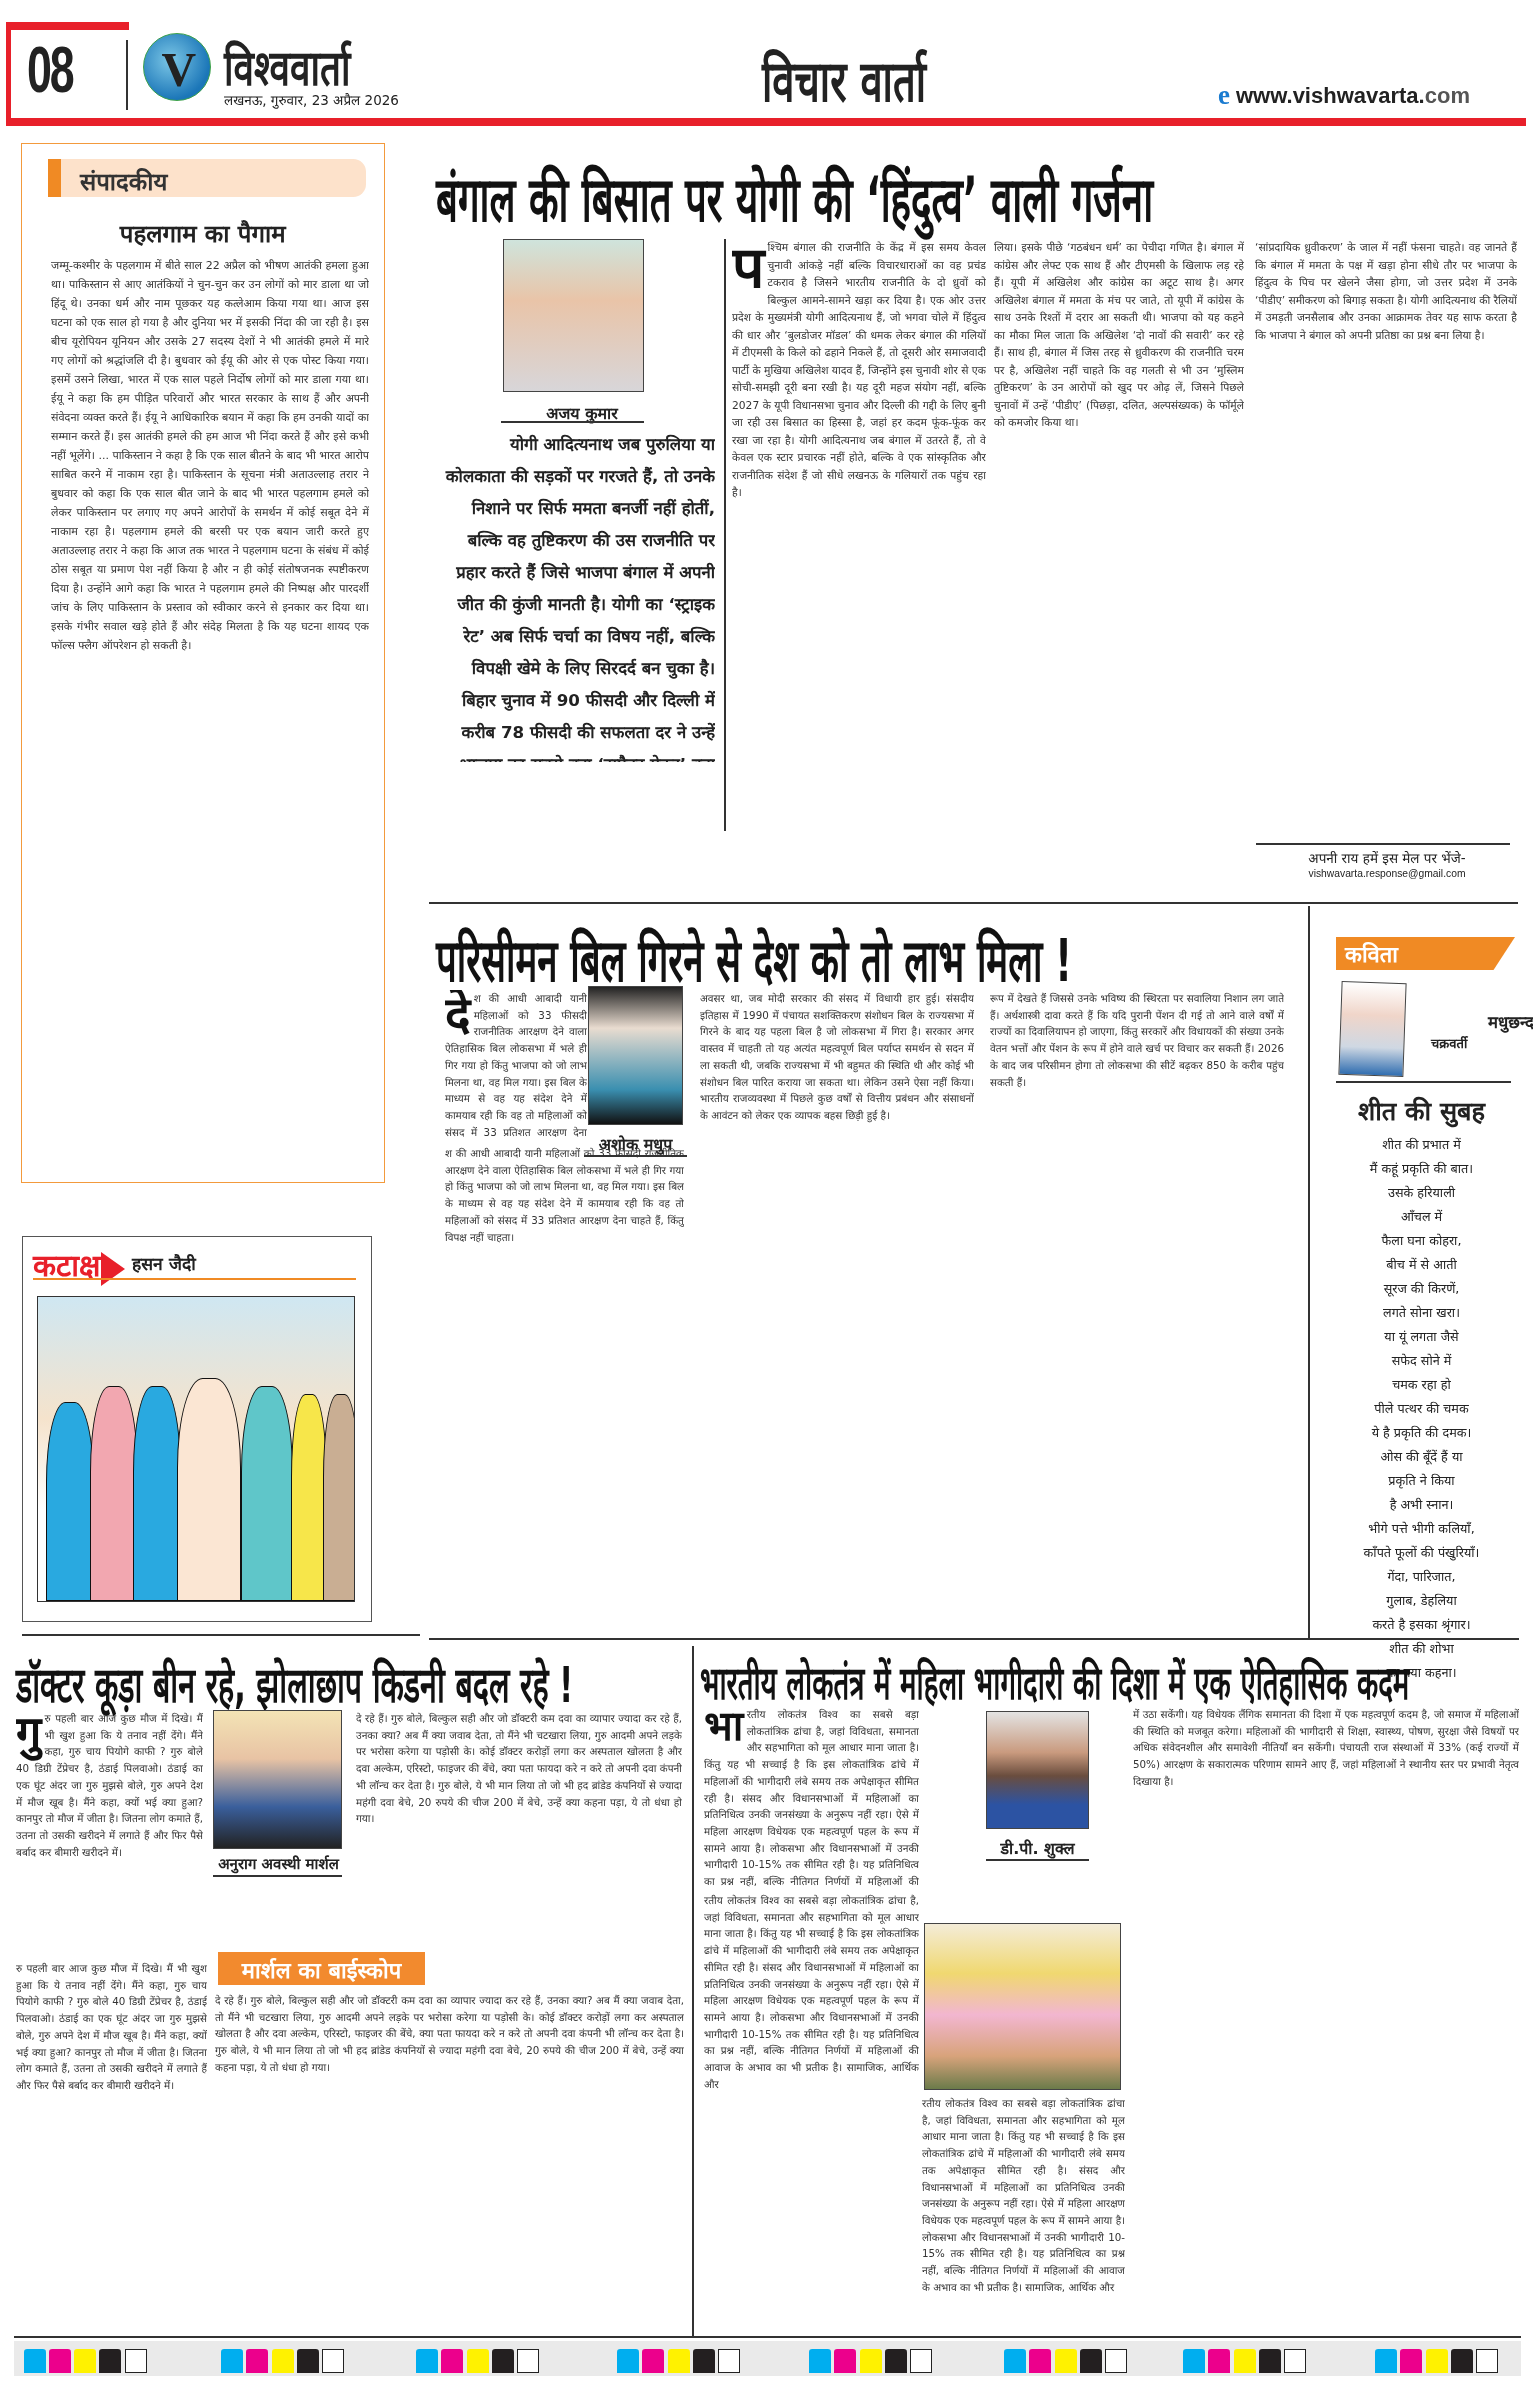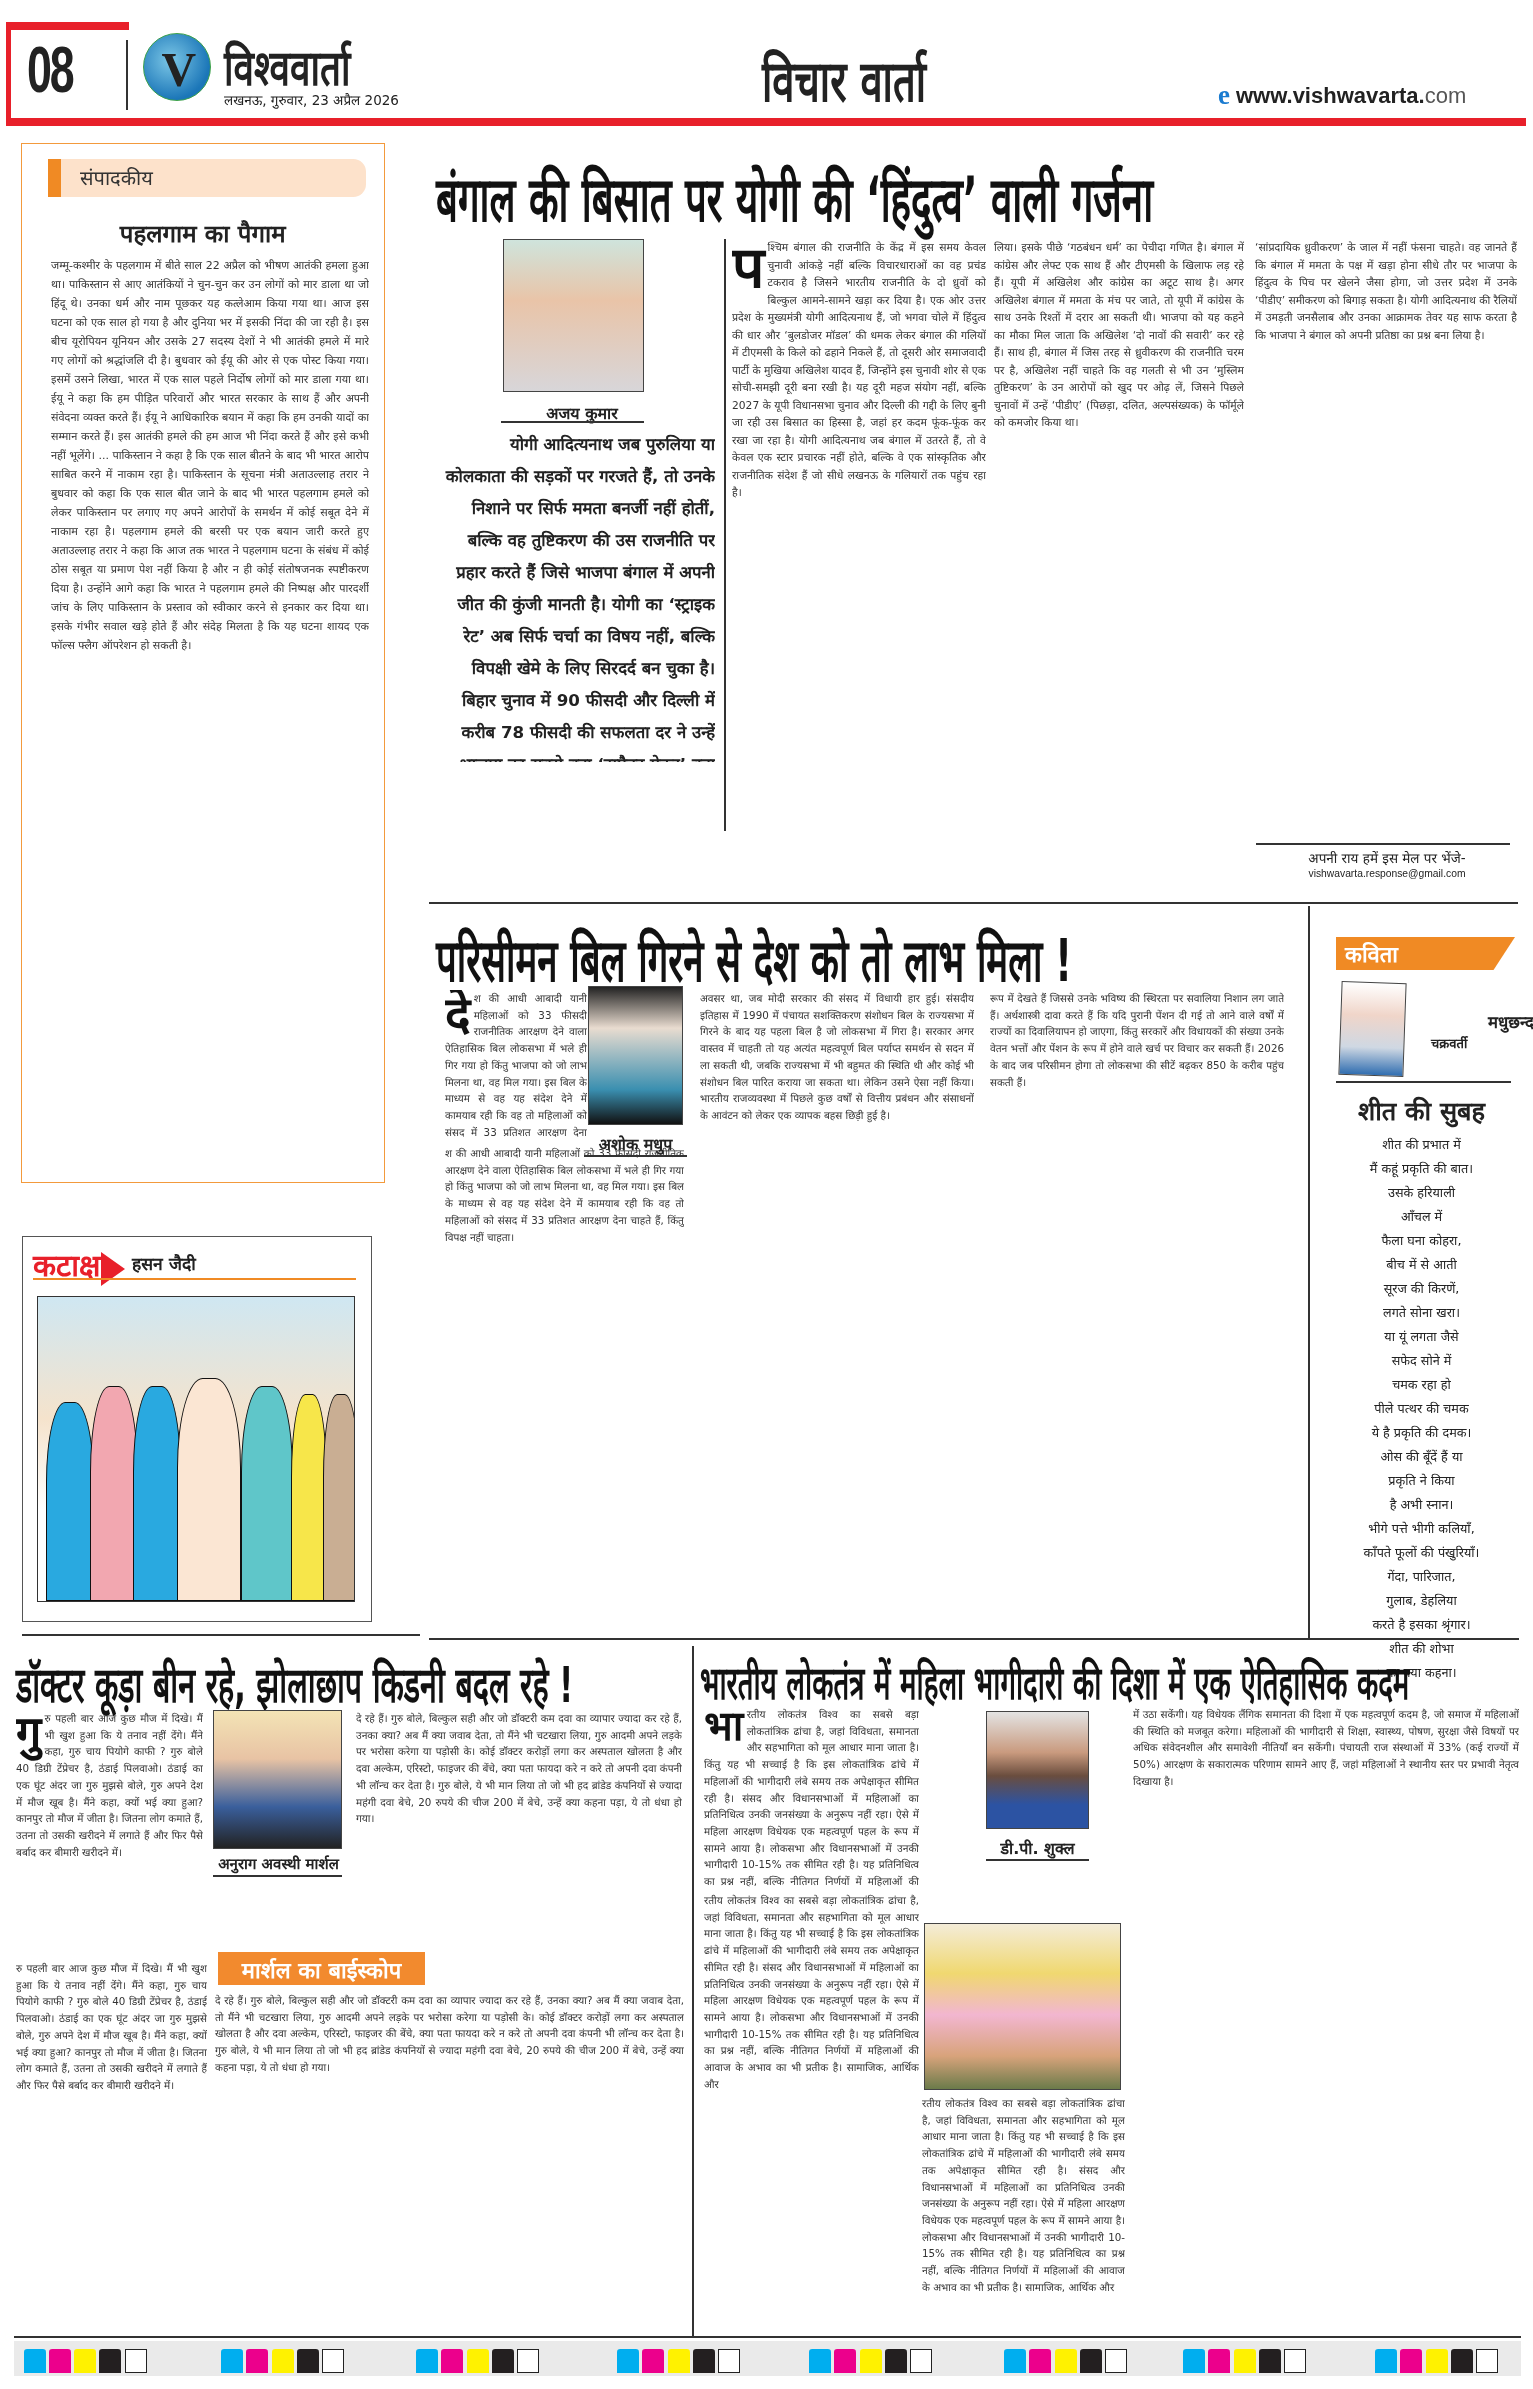--- a/index.html
+++ b/index.html
@@ -9,27 +9,27 @@
 .mh-bottom{left:6.4px;top:118px;width:1520px;height:8px;background:#e8202a}
 .mh-left{left:6.4px;top:22px;width:4.8px;height:103px;background:#e8202a}
 .page-no{left:27px;top:33px;font-size:64px;font-family:"Liberation Sans",sans-serif;font-weight:bold;color:#222;letter-spacing:-3.2px;transform:scaleX(.7);transform-origin:left}
 .mh-div{left:126px;top:40px;width:1.6px;height:70px;background:#333}
 .logo{left:143px;top:33px;width:68px;height:68px;border-radius:50%;background:radial-gradient(circle at 40% 40%,#7cc7e6,#1b76b8 70%);border:1.6px solid #3ba14a}
 .logo span{position:absolute;left:17.5px;top:8px;font-size:48px;font-weight:bold;color:#222;font-family:"Liberation Serif",serif}
 .brand{left:224px;top:33px;font-size:49px;font-weight:bold;color:#222;font-family:"DejaVu Sans",sans-serif;transform:scaleX(.75);transform-origin:left}
 .dateline{left:224px;top:91px;font-size:13.5px;color:#222}
 .section-title{left:762px;top:40px;font-size:57px;font-weight:bold;color:#222;transform:scaleX(.7);transform-origin:left}
 .site{left:1236px;top:83px;font-size:22px;font-weight:bold;color:#222;font-family:"Liberation Sans",sans-serif}
-.site .com{color:#555;font-weight:normal}
+.site .com{color:#555;font-weight:bold}
 .ie-icon{left:1218px;top:80px;width:20.7px;height:29px;color:#1a7bd0;font-size:27px;font-weight:bold;font-family:"Liberation Serif",serif}
 .col-text{font-size:10.7px;line-height:17.5px;color:#333;text-align:justify}
 .editorial{left:20.7px;top:143px;width:364px;height:1040px;border:1.6px solid #f39a3c;border-right-width:1.6px;background:#fff}
 .ed-tab{left:48px;top:159px;width:318px;height:38px;background:#fde2cb;border-radius:0 12.7px 12.7px 0}
 .ed-tab-bar{left:48px;top:159px;width:12.7px;height:38px;background:#f08a24}
-.ed-tab-label{left:80px;top:164px;font-size:20px;font-weight:normal;color:#333}
+.ed-tab-label{left:80px;top:164px;font-size:24px;font-weight:bold;color:#333}
 .ed-title{left:20.7px;top:216px;width:364px;text-align:center;font-size:24px;font-weight:bold;color:#222}
 .ed-body{left:51px;top:256px;width:318px;height:922px;overflow:hidden;font-size:11px;line-height:19px}
 .cartoon-box{left:22px;top:1236px;width:350px;height:386px;border:1.6px solid #555;background:#fff}
 .katak-label{left:33px;top:1244px;font-size:30px;font-weight:bold;color:#e8202a}
 .katak-arrow{left:101px;top:1252px;width:0;height:0;border-top:17.5px solid transparent;border-bottom:17.5px solid transparent;border-left:24px solid #e8202a}
 .katak-author{left:132px;top:1251px;font-size:17.5px;font-weight:bold;color:#222}
 .katak-rule{left:33px;top:1278px;width:323px;height:2.4px;background:#f08a24}
 .cartoon{left:37px;top:1296px;width:318px;height:306px;border:1.6px solid #333;background:linear-gradient(180deg,#cfe7f2 0%,#f5e3cc 40%,#fff 70%);overflow:hidden}
 .cartoon .fig{position:absolute;bottom:0;border:1.6px solid #111;border-radius:40% 40% 0 0}
 .article-head{font-weight:bold;color:#111;transform-origin:left;white-space:nowrap}

